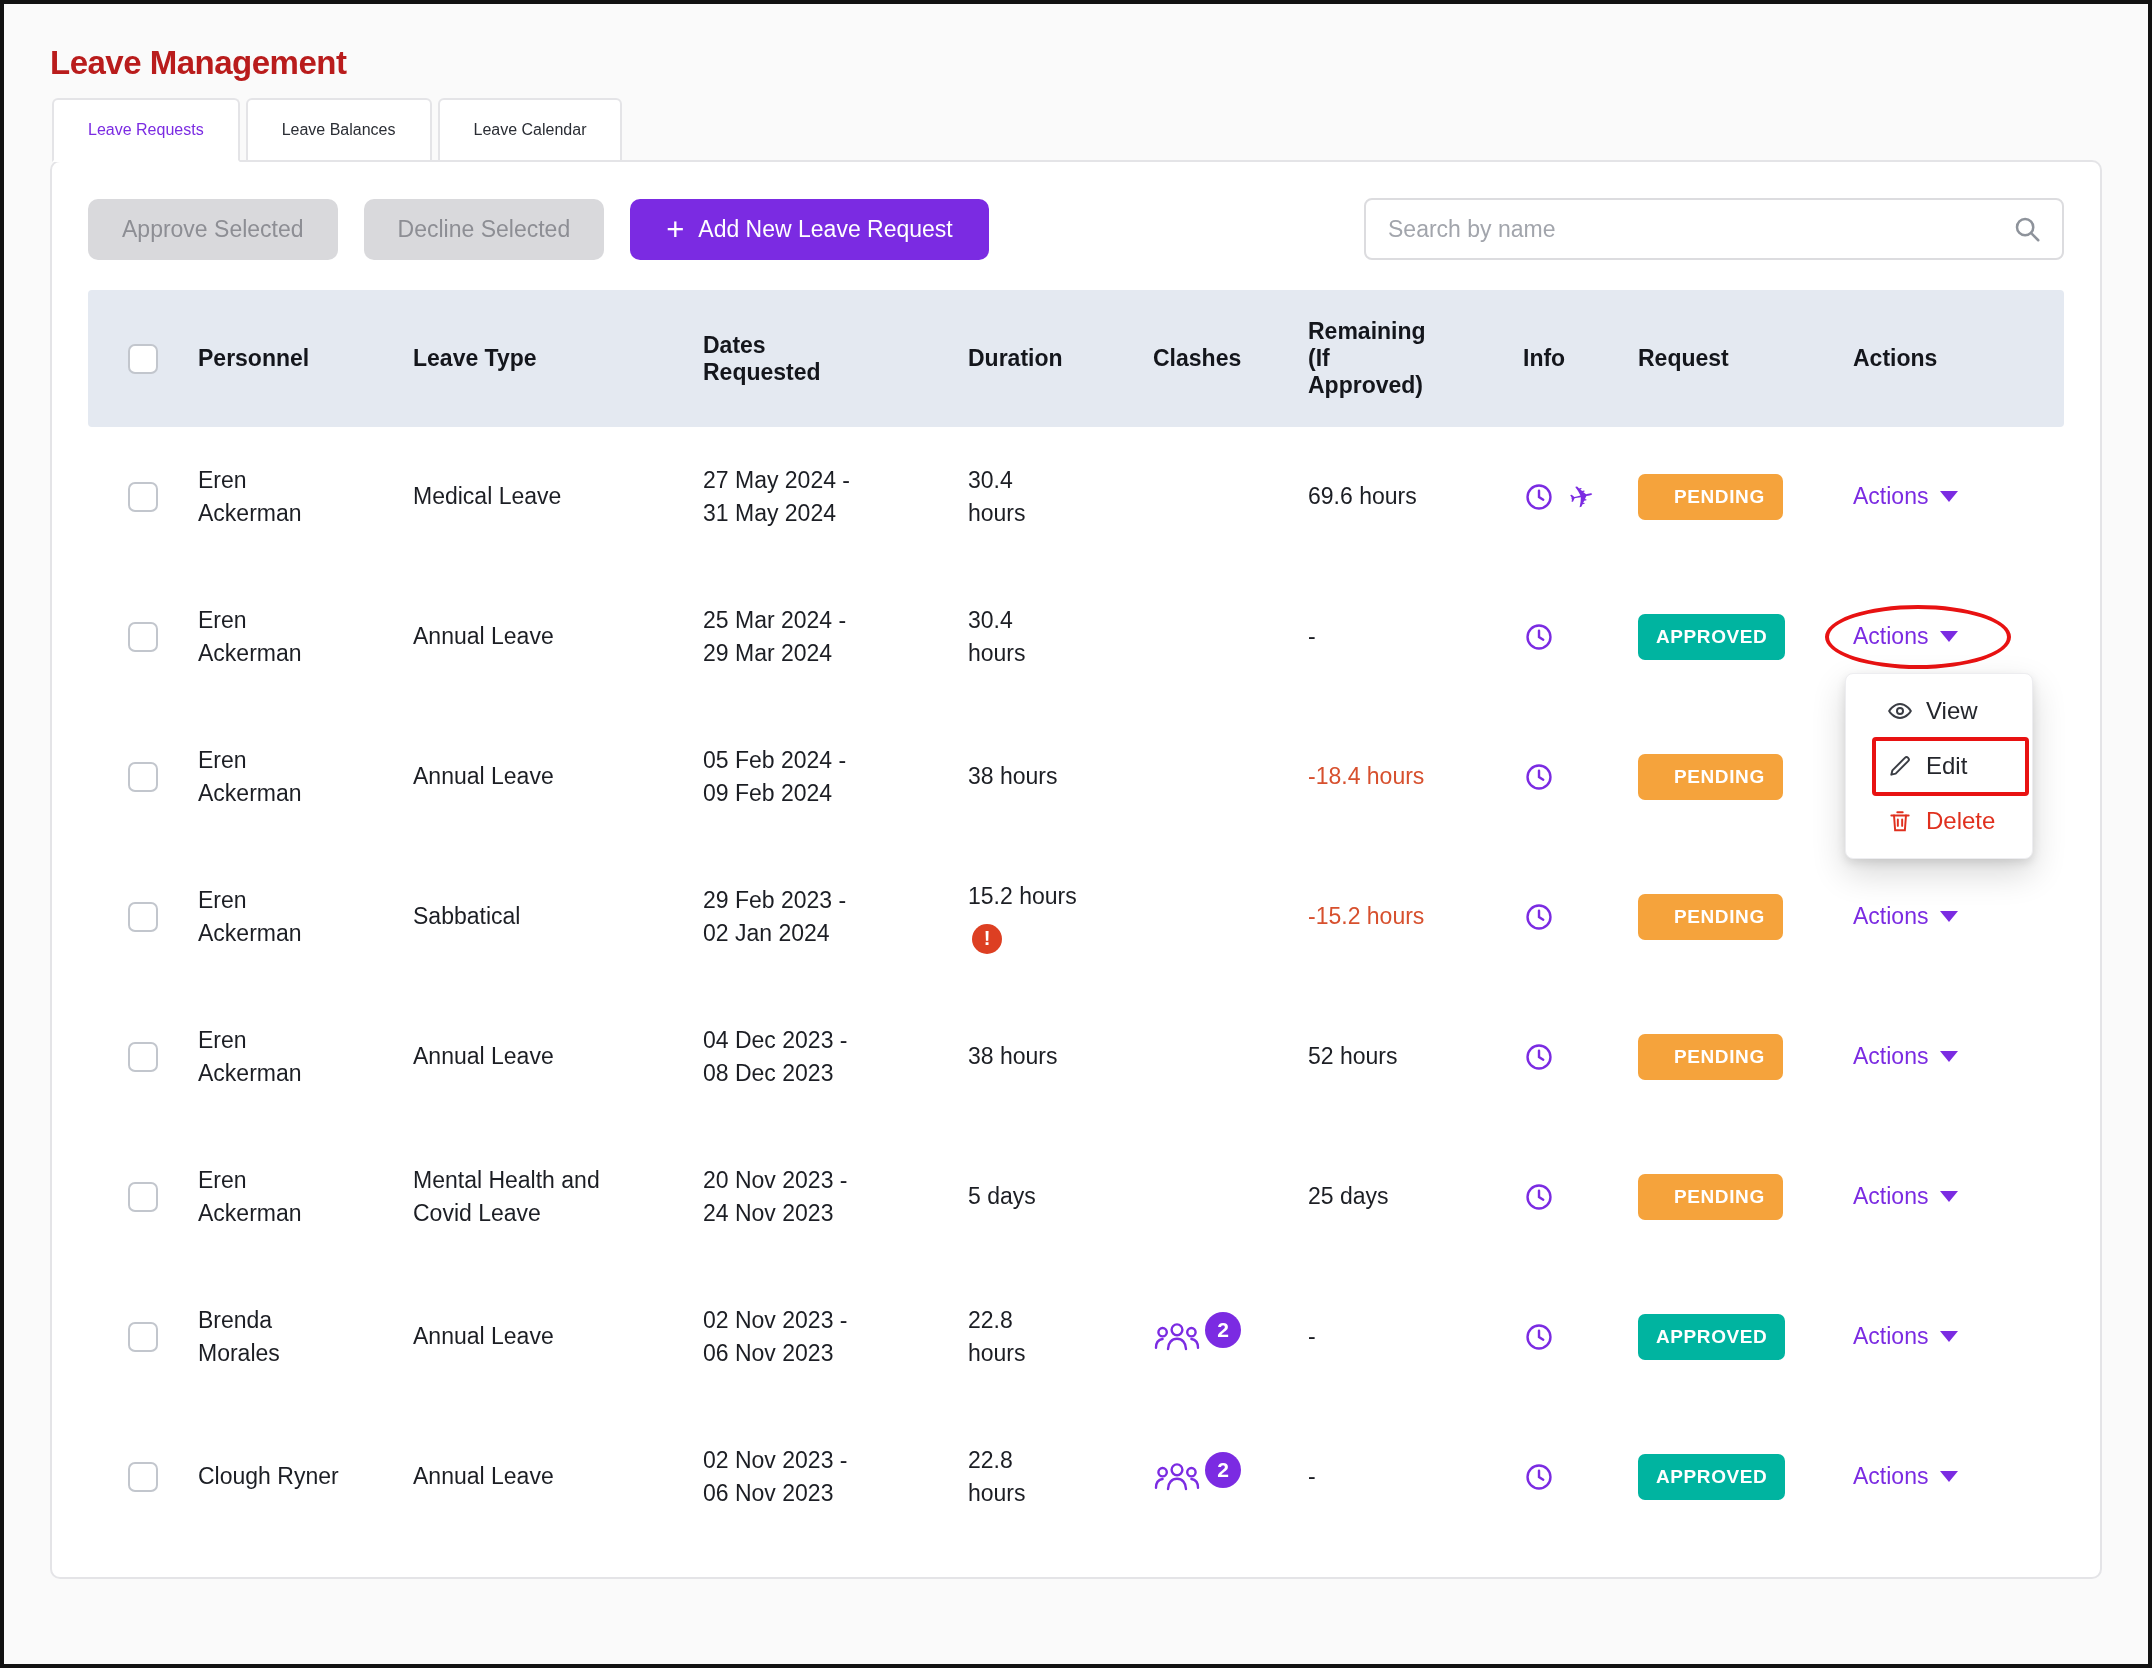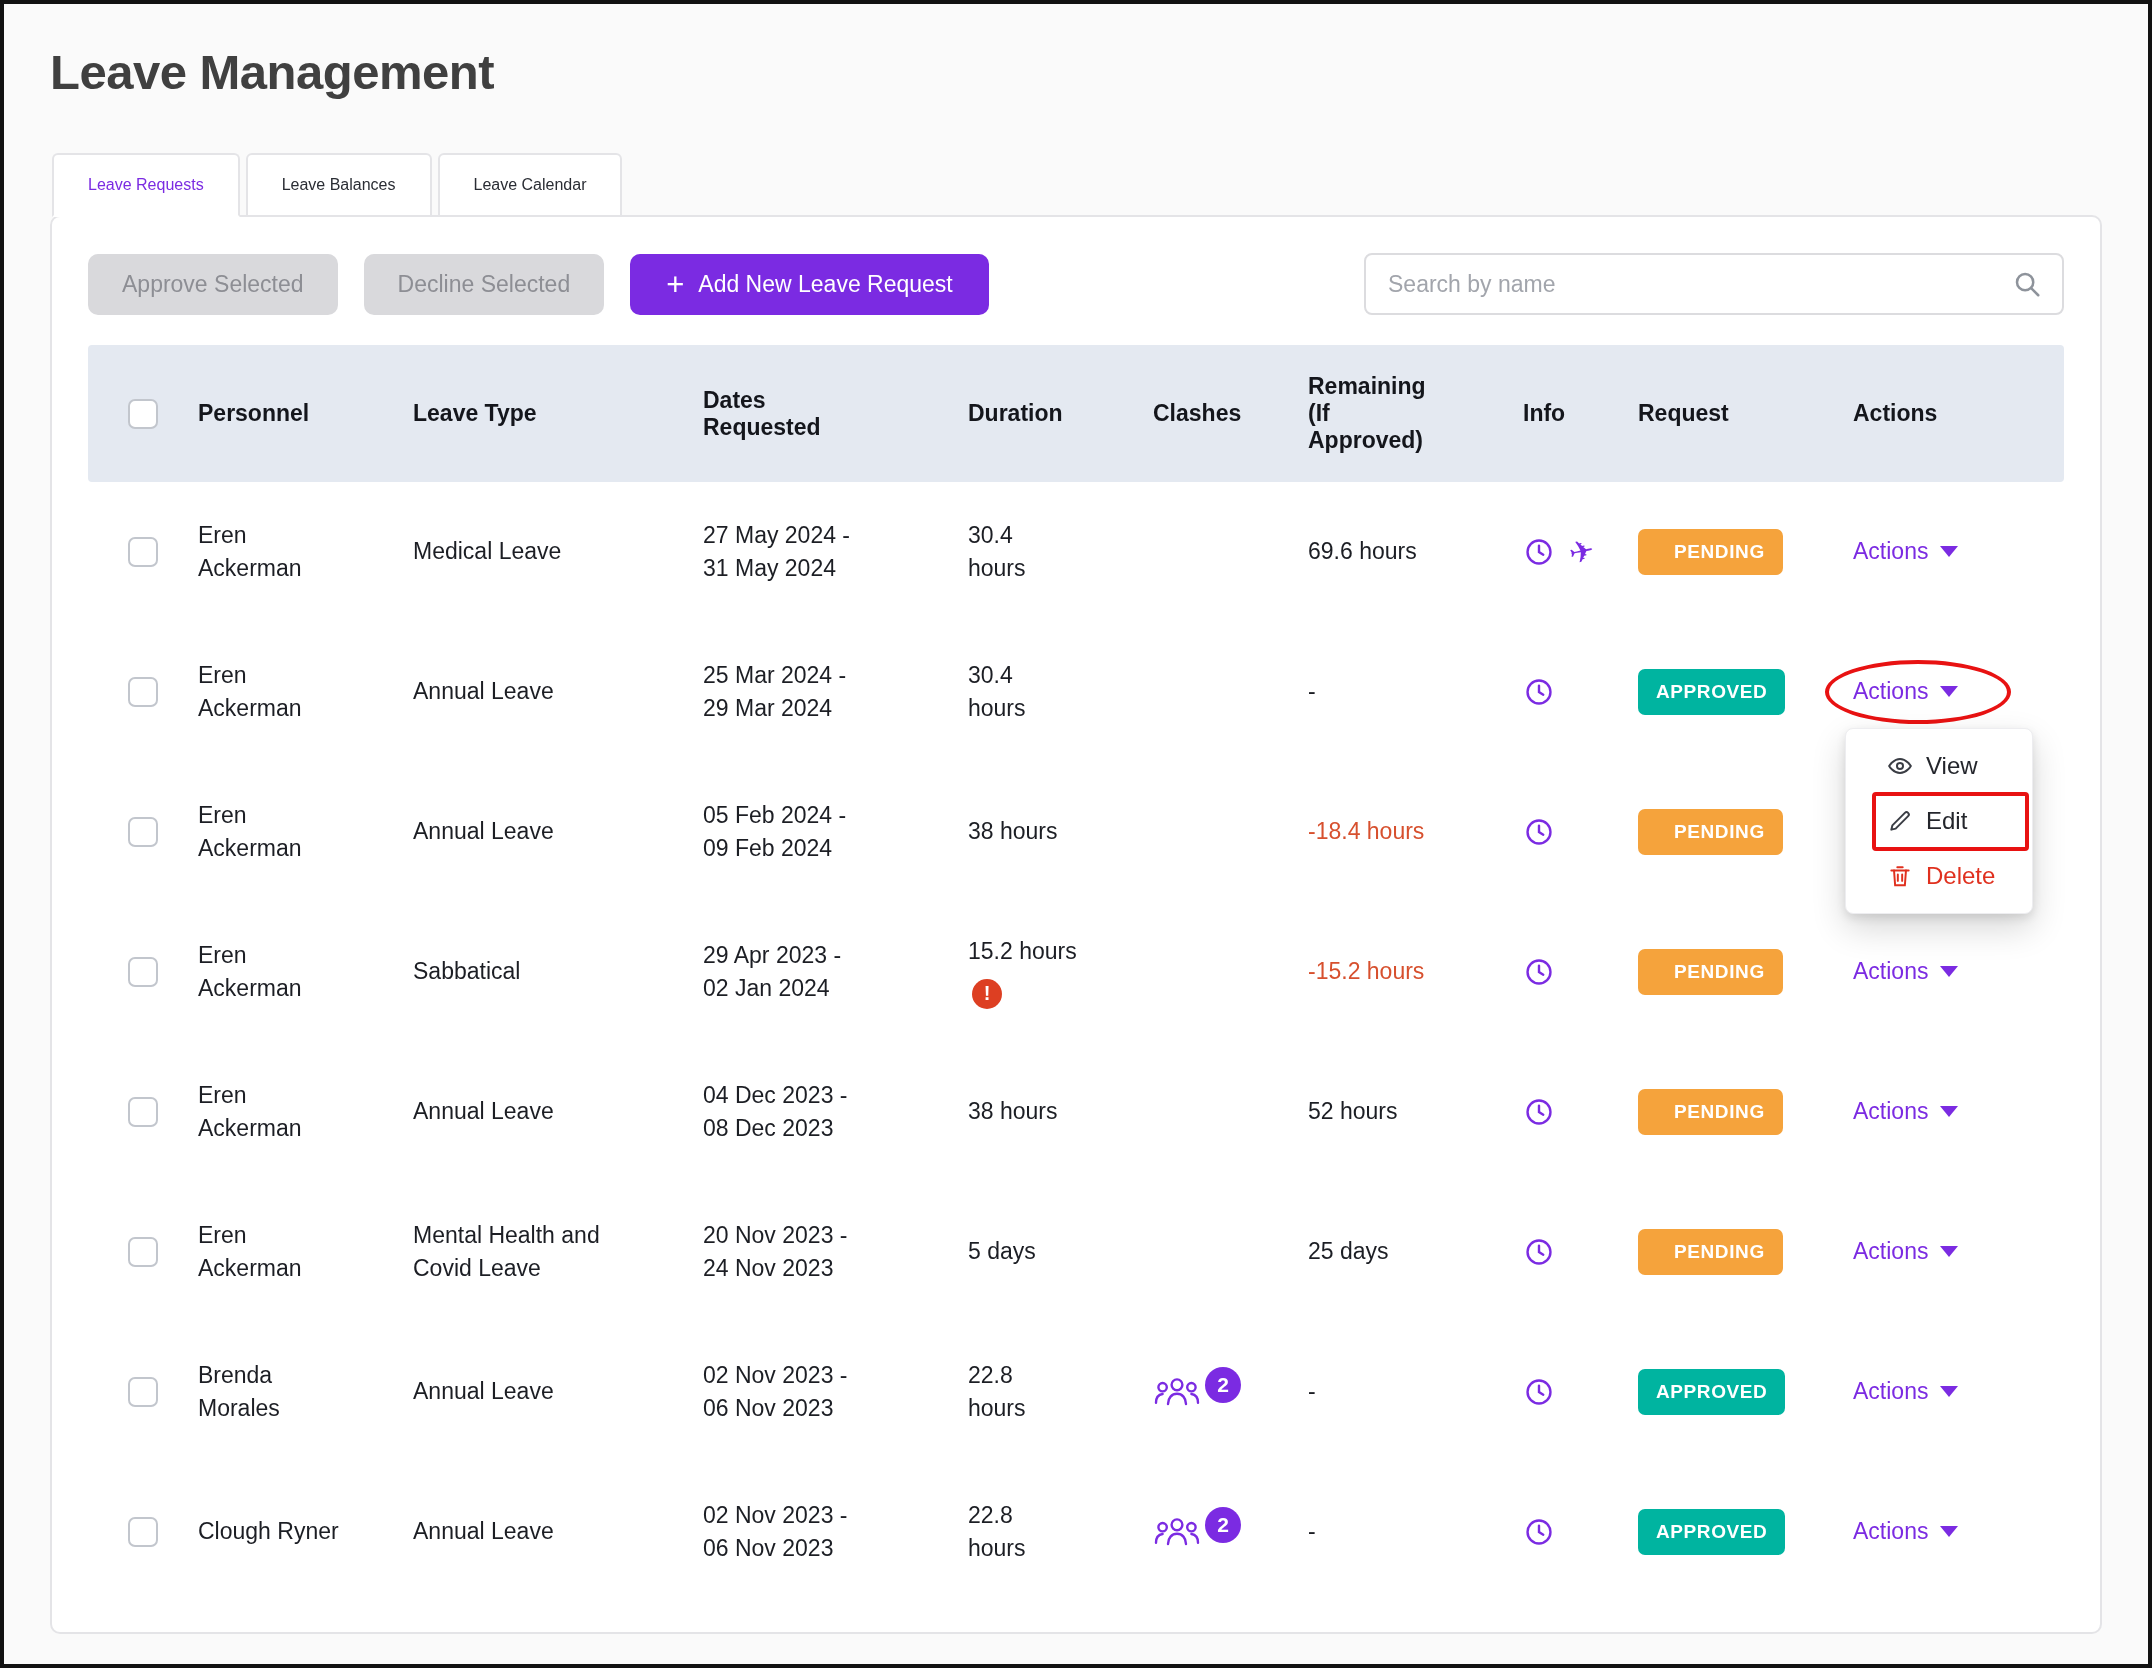--- a/index.html
+++ b/index.html
@@ -9,22 +9,22 @@
     border: 4px solid #121212;
     background: #fafafa;
     font-family: "Liberation Sans", sans-serif;
     color: #1c1e24;
     overflow: hidden;
     position: relative;
   }
   .page { padding: 26px 46px 0 46px; }
 
   h1.title {
-    font-size: 49px; font-weight: 800; letter-spacing: -0.5px;
-    margin: 14px 0 53px 0; color: #404040;
+    font-size: 33px; font-weight: 800; letter-spacing: -0.5px;
+    margin: 14px 0 16px 0; color: #b91c1c;
   }
 
   
   .tabs { display: flex; gap: 6px; position: relative; z-index: 3; margin-bottom: -2px; padding-left: 2px; }
   .tab {
     background: #fff; border: 2px solid #e4e4e7; border-bottom: 2px solid #e4e4e7;
     border-radius: 6px 6px 0 0; height: 64px; padding: 0 34px;
     display: flex; align-items: center; font-size: 16px; color: #2a2d34; cursor: pointer;
   }
   .tab.active { color: var(--accent); border-bottom: 2px solid #ffffff; }
@@ -335,21 +335,21 @@
         </div>
       </div>
 
       <div class="tr">
         <div class="td cb-cell">
             <span class="cb"></span>
           </div>
         <div class="td personnel"><span>Eren Ackerman</span></div>
         <div class="td leavetype"><span>Sabbatical</span></div>
         <div class="td">
-            <div>29 Apr 2023 -</div>
+            <div>29 Feb 2023 -</div>
             <div>02 Jan 2024</div>
           </div>
         <div class="td">
           <div>15.2 hours</div>
           <div class="warn">!</div>
         </div>
         <div class="td"></div>
         <div class="td neg"><span>-15.2 hours</span></div>
         <div class="td info-cell">
           <svg viewBox="0 0 24 24" width="32" height="32">

